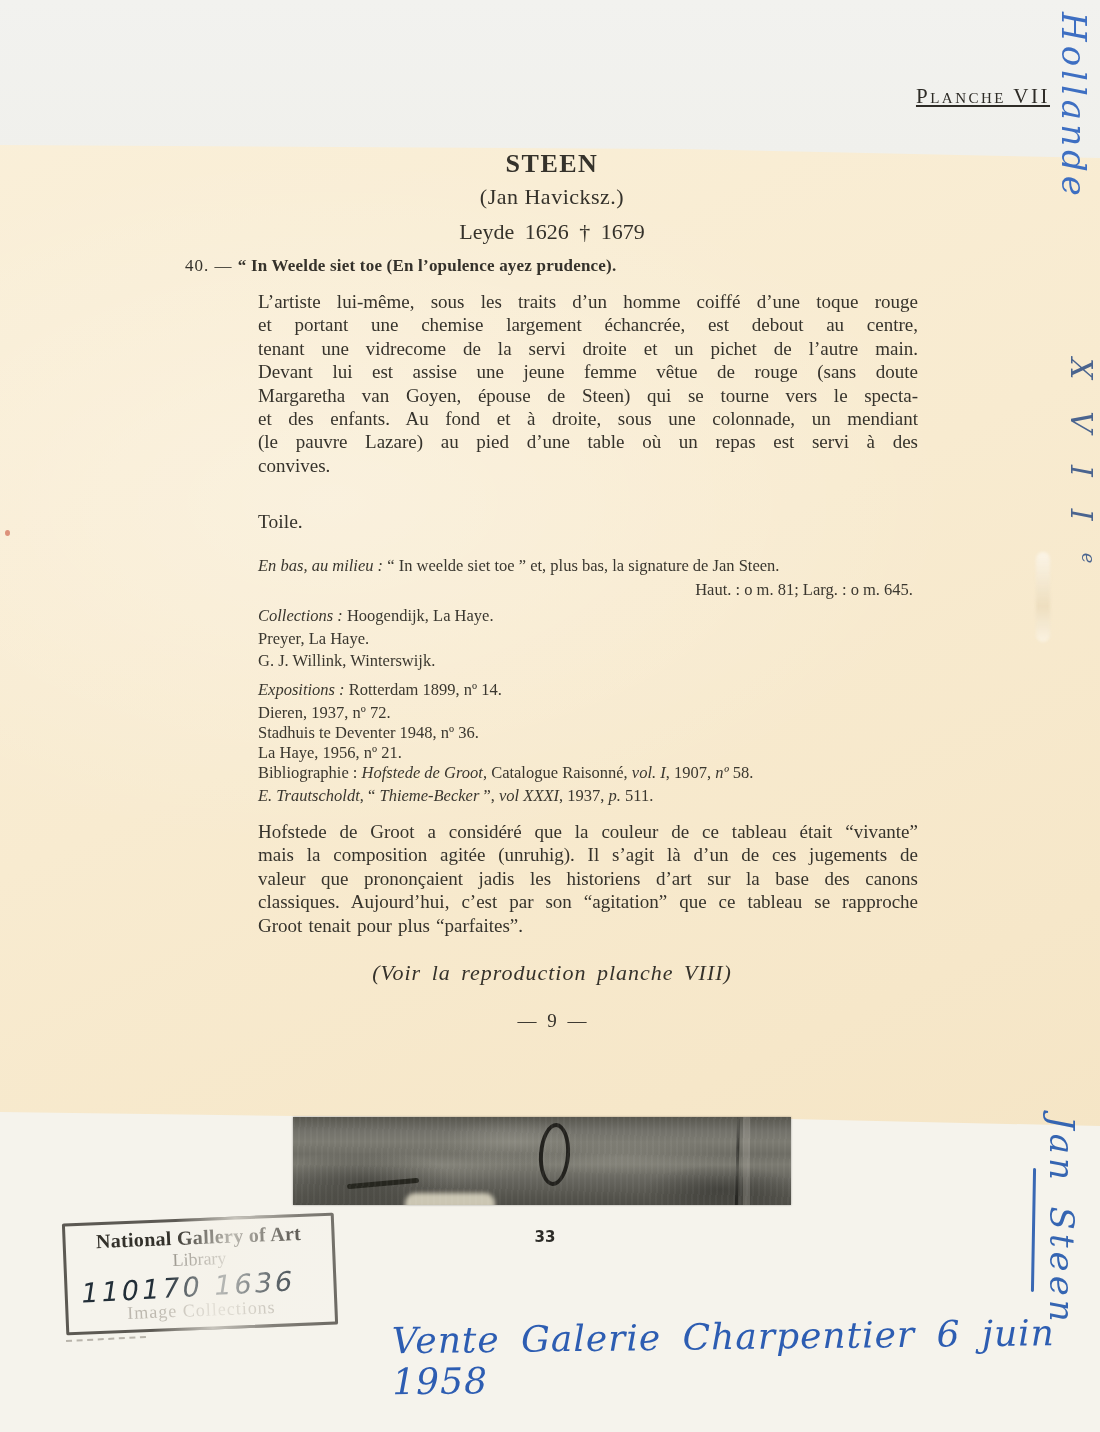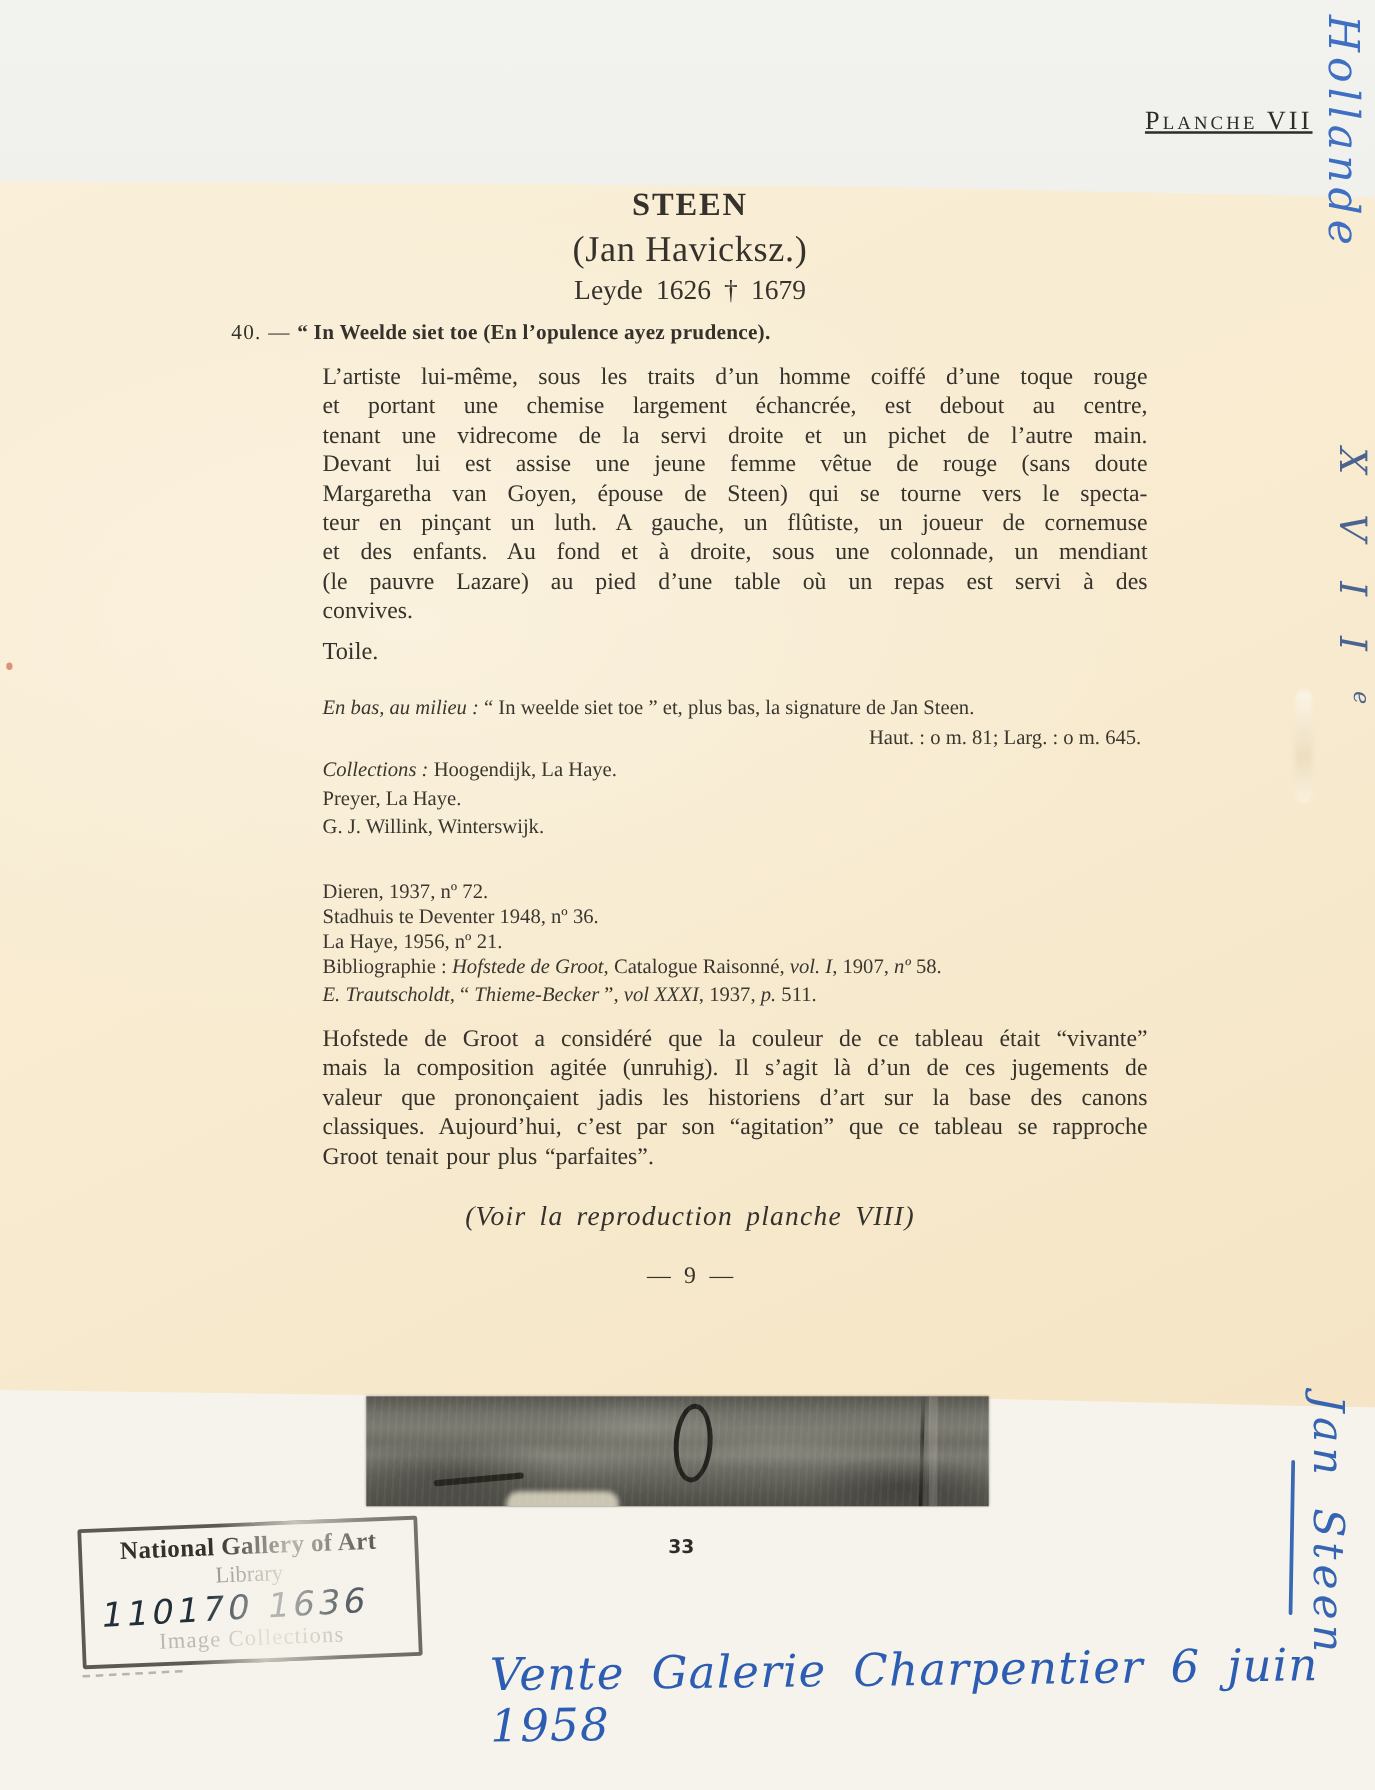--- a/index.html
+++ b/index.html
@@ -16,21 +16,21 @@
   .cream-page{position:absolute;left:0;top:0;width:1100px;height:1432px;
     background:linear-gradient(155deg,#faf0da 0%,#f8ebd0 45%,#f4e3c2 100%);
     clip-path:polygon(0px 145px,680px 149px,1100px 158px,1100px 1126px,790px 1119px,295px 1116px,0px 1112px);}
   .cream-page::after{content:"";position:absolute;left:0;top:0;width:100%;height:100%;
     background:radial-gradient(ellipse 900px 500px at 30% 35%,rgba(255,255,255,0.25),transparent 70%);}
 
   .ink{color:#35322b;}
   .center-block{position:absolute;left:188px;width:728px;text-align:center;}
 
   .artist{top:149px;font-size:26px;font-weight:bold;letter-spacing:1.5px;}
-  .patronymic{top:184px;font-size:29px;letter-spacing:0.5px;text-align:center;}
+  .patronymic{top:184px;font-size:22px;letter-spacing:0.5px;text-align:center;}
   .dates{top:219px;font-size:22px;word-spacing:5px;}
 
   .entry-head{position:absolute;left:185px;top:256px;width:740px;font-size:17px;color:#35322b;}
   .entry-head .num{font-weight:normal;letter-spacing:1px;}
   .entry-head .ttl{font-weight:bold;letter-spacing:0.2px;}
 
   .para{position:absolute;left:258px;width:660px;font-size:19px;line-height:23.4px;color:#36332c;
     word-spacing:1.5px;}
   .desc{top:290px;}
   .comment{top:820px;}
@@ -127,35 +127,35 @@
   <div class="entry-head">
     <span class="num">40. — </span><span class="ttl">“ In Weelde siet toe (En l’opulence ayez prudence).</span>
   </div>
 
   <div class="para desc">
     <div class="jl">L’artiste lui-même, sous les traits d’un homme coiffé d’une toque rouge</div>
     <div class="jl">et portant une chemise largement échancrée, est debout au centre,</div>
     <div class="jl">tenant une vidrecome de la servi droite et un pichet de l’autre main.</div>
     <div class="jl">Devant lui est assise une jeune femme vêtue de rouge (sans doute</div>
     <div class="jl">Margaretha van Goyen, épouse de Steen) qui se tourne vers le specta-</div>
-    <div class="jl">teur en pinçant un luth. A gauche, un flûtiste, un joueur de cornemuse</div>
     <div class="jl">et des enfants. Au fond et à droite, sous une colonnade, un mendiant</div>
     <div class="jl">(le pauvre Lazare) au pied d’une table où un repas est servi à des</div>
     <div>convives.</div>
   </div>
 
   <div class="medium">Toile.</div>
 
   <div class="small sig"><span class="seg-it">En bas, au milieu : </span><span>“ In weelde siet toe ” et, plus bas, la signature de Jan Steen.</span></div>
   <div class="small dims">Haut. : o m. 81; Larg. : o m. 645.</div>
 
   <div class="small col1"><span class="seg-it">Collections : </span><span>Hoogendijk, La Haye.</span></div>
   <div class="small col2">Preyer, La Haye.</div>
   <div class="small col3">G. J. Willink, Winterswijk.</div>
 
+  <div class="small exp1"><span class="seg-it">Expositions : </span><span>Rotterdam 1899, nº 14.</span></div>
   <div class="small exp2">Dieren, 1937, nº 72.</div>
   <div class="small exp3">Stadhuis te Deventer 1948, nº 36.</div>
   <div class="small exp4">La Haye, 1956, nº 21.</div>
 
   <div class="small bib1"><span>Bibliographie : </span><span class="seg-it">Hofstede de Groot</span><span>, Catalogue Raisonné, </span><span class="seg-it">vol. I</span><span>, 1907, </span><span class="seg-it">nº</span><span> 58.</span></div>
   <div class="small bib2"><span class="seg-it">E. Trautscholdt</span><span>, “ </span><span class="seg-it">Thieme-Becker</span><span> ”, </span><span class="seg-it">vol XXXI</span><span>, 1937, </span><span class="seg-it">p.</span><span> 511.</span></div>
 
   <div class="para comment">
     <div class="jl">Hofstede de Groot a considéré que la couleur de ce tableau était “vivante”</div>
     <div class="jl">mais la composition agitée (unruhig). Il s’agit là d’un de ces jugements de</div>

